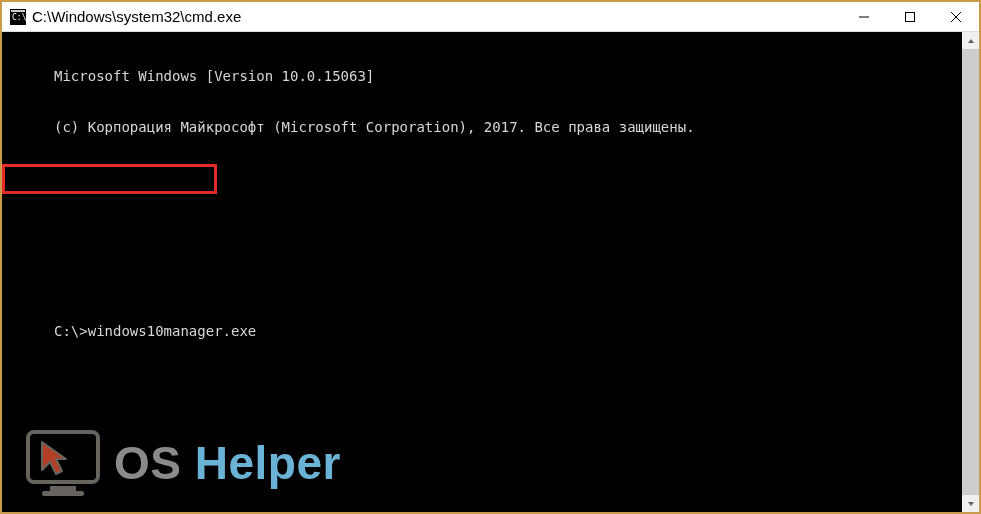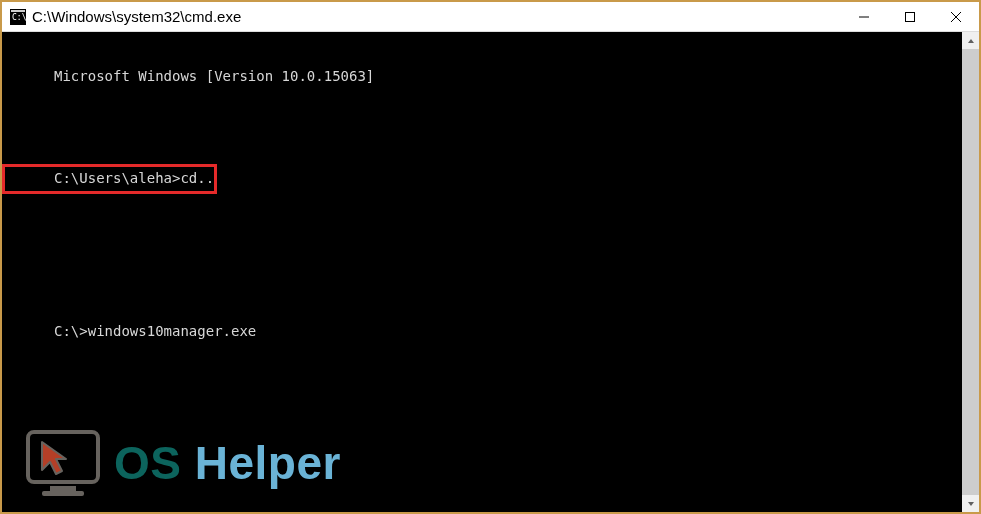--- a/index.html
+++ b/index.html
@@ -135,21 +135,21 @@
       width: 78px;
       height: 70px;
     }
     .watermark-text {
       font-family: "Segoe UI", Arial, sans-serif;
       font-size: 46px;
       font-weight: 600;
       letter-spacing: 0.5px;
     }
     .watermark-text .os {
-      color: #0f766e;
+      color: #a3a3a3;
     }
     .watermark-text .helper {
       color: #7dd3fc;
     }
   </style>
 </head>
 <body>
 
 <div class="window">
   <div class="titlebar">
@@ -176,22 +176,22 @@
         <svg viewBox="0 0 10 10">
             <line x1="0" y1="0" x2="10" y2="10" stroke="#000" stroke-width="1"></line>
             <line x1="10" y1="0" x2="0" y2="10" stroke="#000" stroke-width="1"></line>
           </svg>
       </div>
     </div>
   </div>
 
   <div class="console-body">
     <div class="console-line">Microsoft Windows [Version 10.0.15063]</div>
+    <div class="console-line">(c) Корпорация Майкрософт (Microsoft Corporation), 2017. Все права защищены.</div>
     <div class="console-line"></div>
-    <div class="console-line">C:\Users\aleha&gt;cd..</div>
     <div class="console-line"></div>
     <div class="console-line"></div>
     <div class="console-line">C:\&gt;windows10manager.exe</div>
 
     <div class="highlight-box" id="hl" style="top: 132px; left: 0px; width: 215px; height: 30px;"></div>
 
     <div class="watermark">
       <svg class="watermark-icon" viewBox="0 0 78 70">
         <rect x="4" y="4" width="70" height="50" rx="6" fill="none" stroke="#7a756f" stroke-width="4"></rect>
         <rect x="26" y="58" width="26" height="5" fill="#7a756f"></rect>

